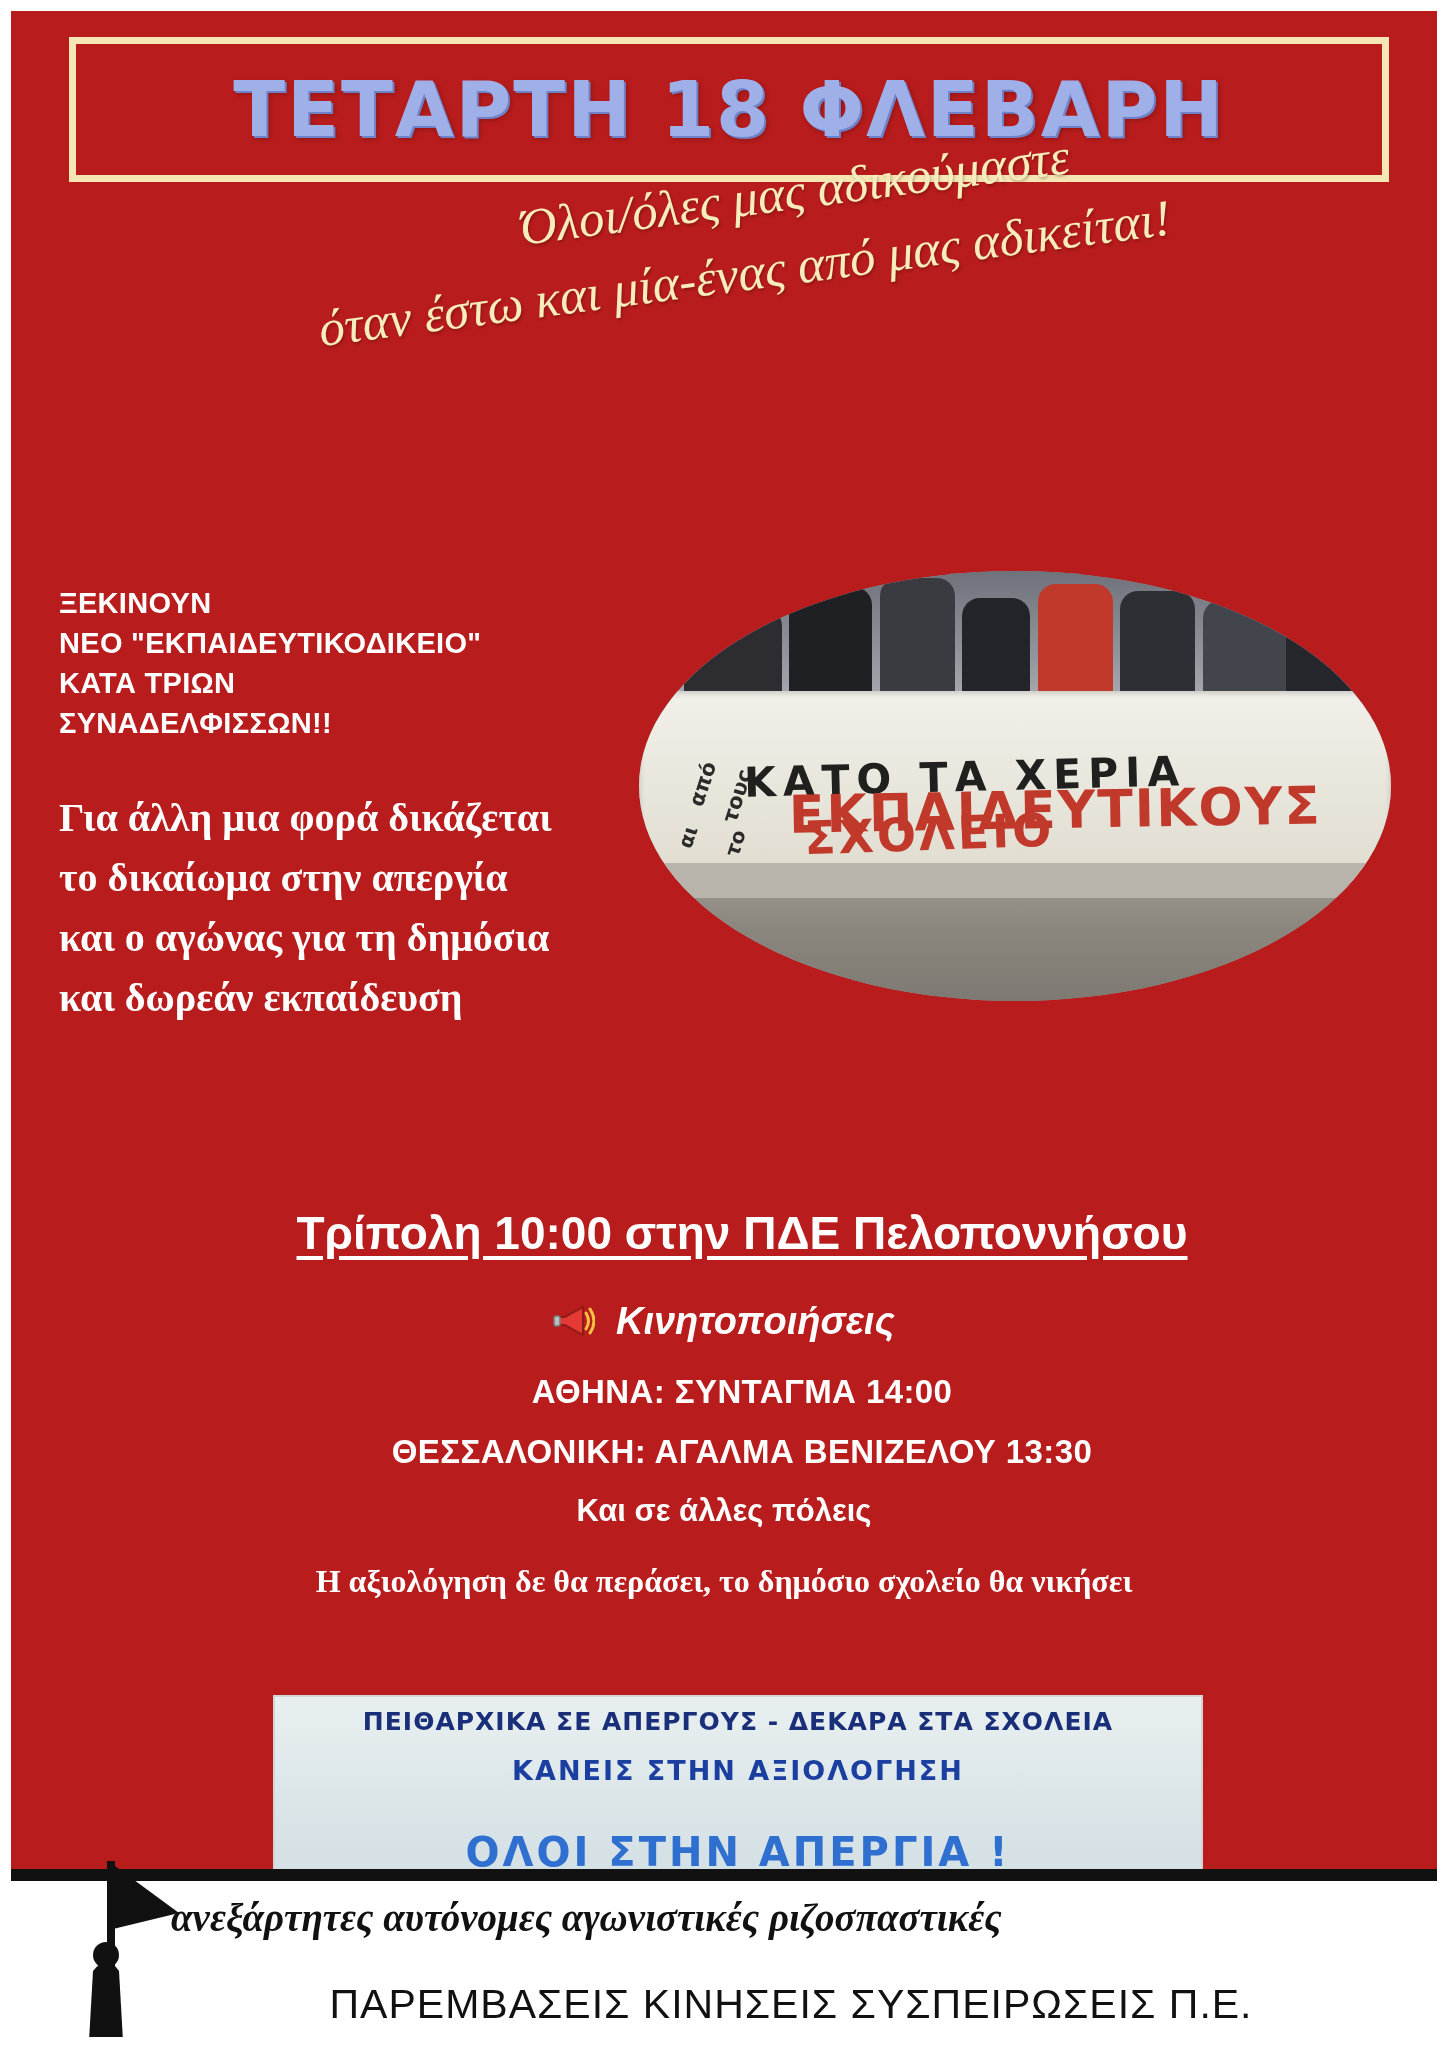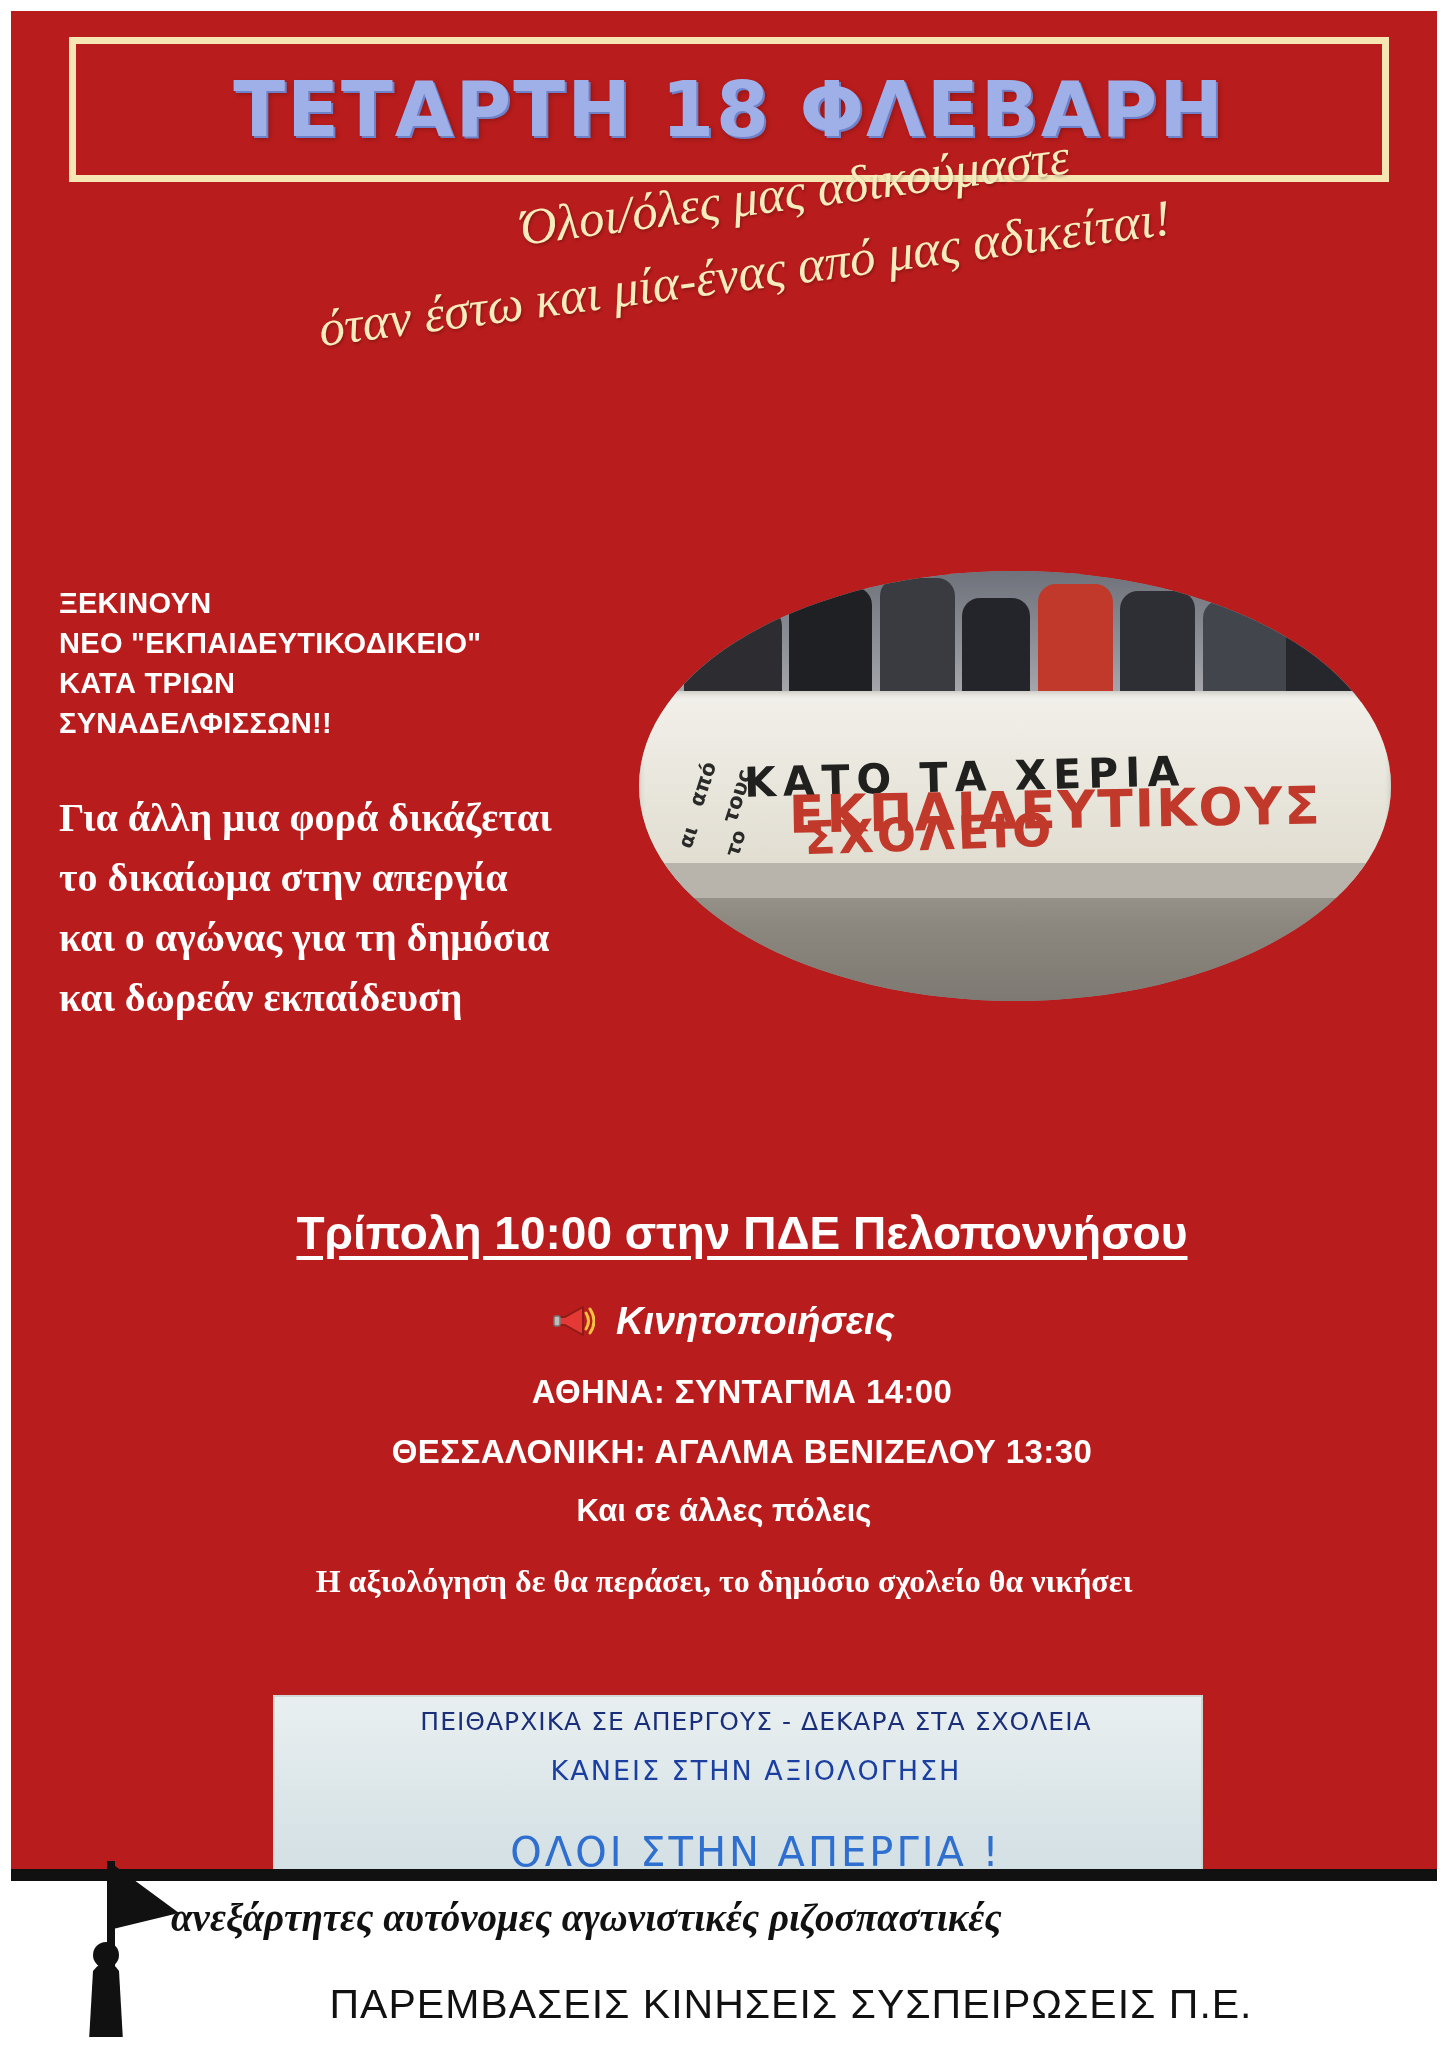--- a/index.html
+++ b/index.html
@@ -237,23 +237,22 @@
     background: linear-gradient(180deg,#e9eff0 0%, #dde7ea 45%, #cfdde2 100%);
     border: 2px solid #cfd6d4;
     box-sizing: border-box;
     overflow: hidden;
   }
   .bp-line {
     position: absolute;
     width: 100%;
     text-align: center;
     font-family: "DejaVu Sans", sans-serif;
-    font-weight: normal;
-    white-space: nowrap;
-    padding-left: 18px;
+    font-weight: bold;
+    white-space: nowrap;
   }
   .bp1 { top: 10px; font-size: 25px; color: #1a2f7a; letter-spacing: 1px; }
   .bp2 { top: 58px; font-size: 27px; color: #1a3fa0; letter-spacing: 2px; }
   .bp3 { top: 132px; font-size: 40px; color: #2f6fd0; letter-spacing: 3px; }
 
   
   .footer {
     position: absolute;
     left: 0; bottom: 0;
     width: 100%;

